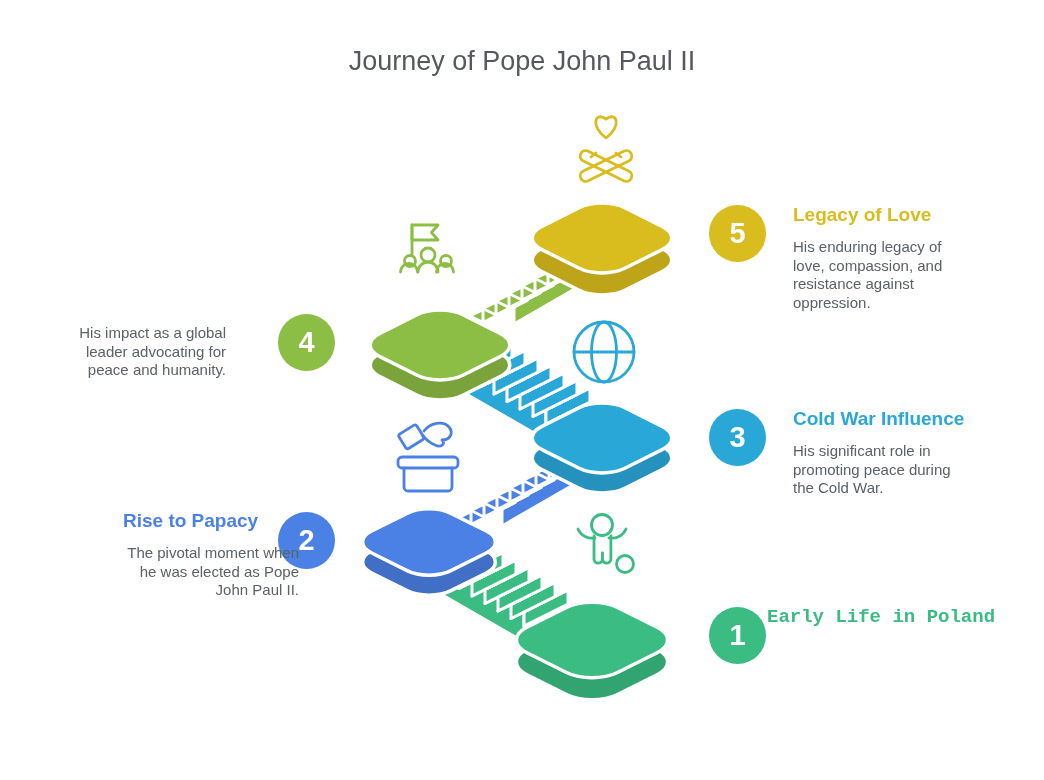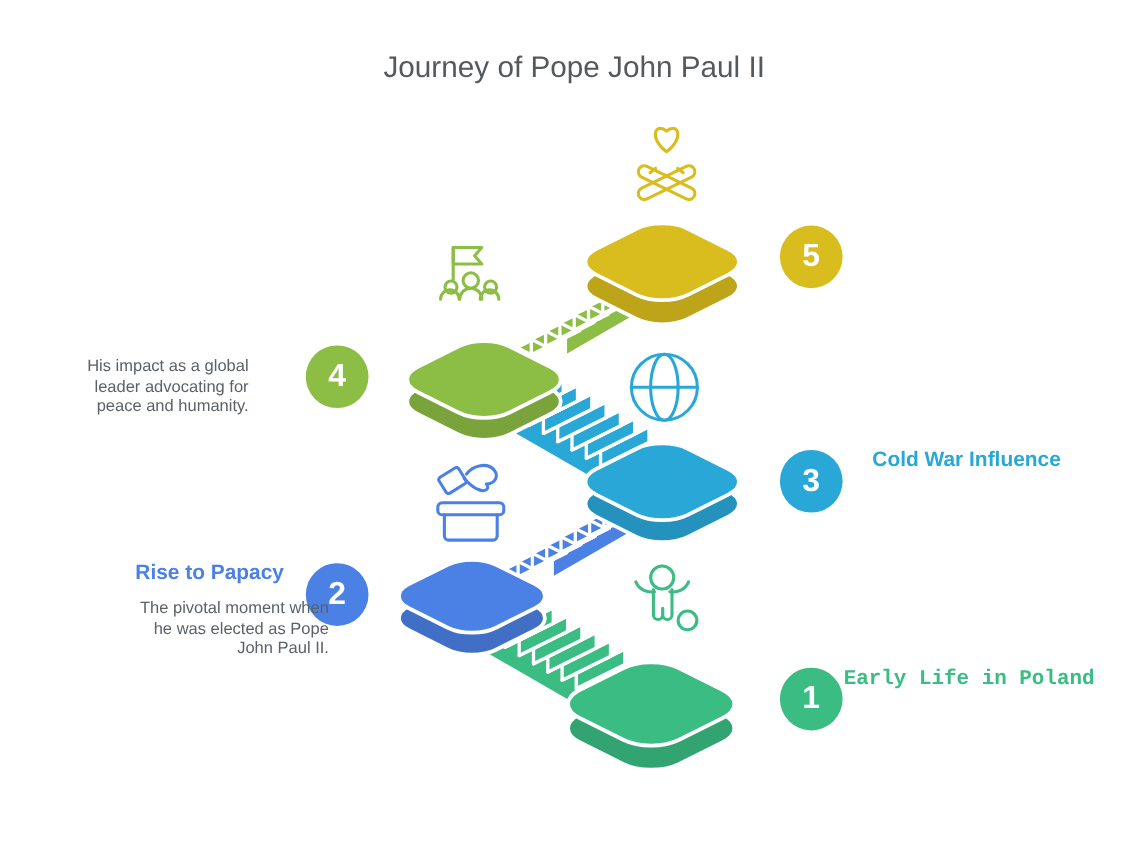--- a/index.html
+++ b/index.html
@@ -173,26 +173,29 @@
     </g>
   </svg>
 
 <div class="circ" id="c5" style="background: rgb(217, 188, 29);">5</div>
 <div class="circ" id="c4" style="background: rgb(140, 189, 68);">4</div>
 <div class="circ" id="c3" style="background: rgb(41, 168, 216);">3</div>
 <div class="circ" id="c2" style="background: rgb(75, 128, 228);">2</div>
 <div class="circ" id="c1" style="background: rgb(58, 188, 131);">1</div>
 
 <div class="tblock right" id="blk5">
+  <h2 style="color: rgb(217, 188, 29);">Legacy of Love</h2>
+  <p>His enduring legacy of love, compassion, and resistance against oppression.</p>
 </div>
 <div class="tblock left" id="blk4">
   <p>His impact as a global leader advocating for peace and humanity.</p>
 </div>
 <div class="tblock right" id="blk3">
   <h2 style="color: rgb(41, 168, 216);">Cold War Influence</h2>
+  <p>His significant role in promoting peace during the Cold War.</p>
 </div>
 <div class="tblock left" id="blk2">
   <h2 style="color: rgb(75, 128, 228);">Rise to Papacy</h2>
   <p>The pivotal moment when he was elected as Pope John Paul II.</p>
 </div>
 <div class="tblock right" id="blk1">
   <h2 style="color: rgb(58, 188, 131);">Early Life in Poland</h2>
 </div>
 
 </body></html>

